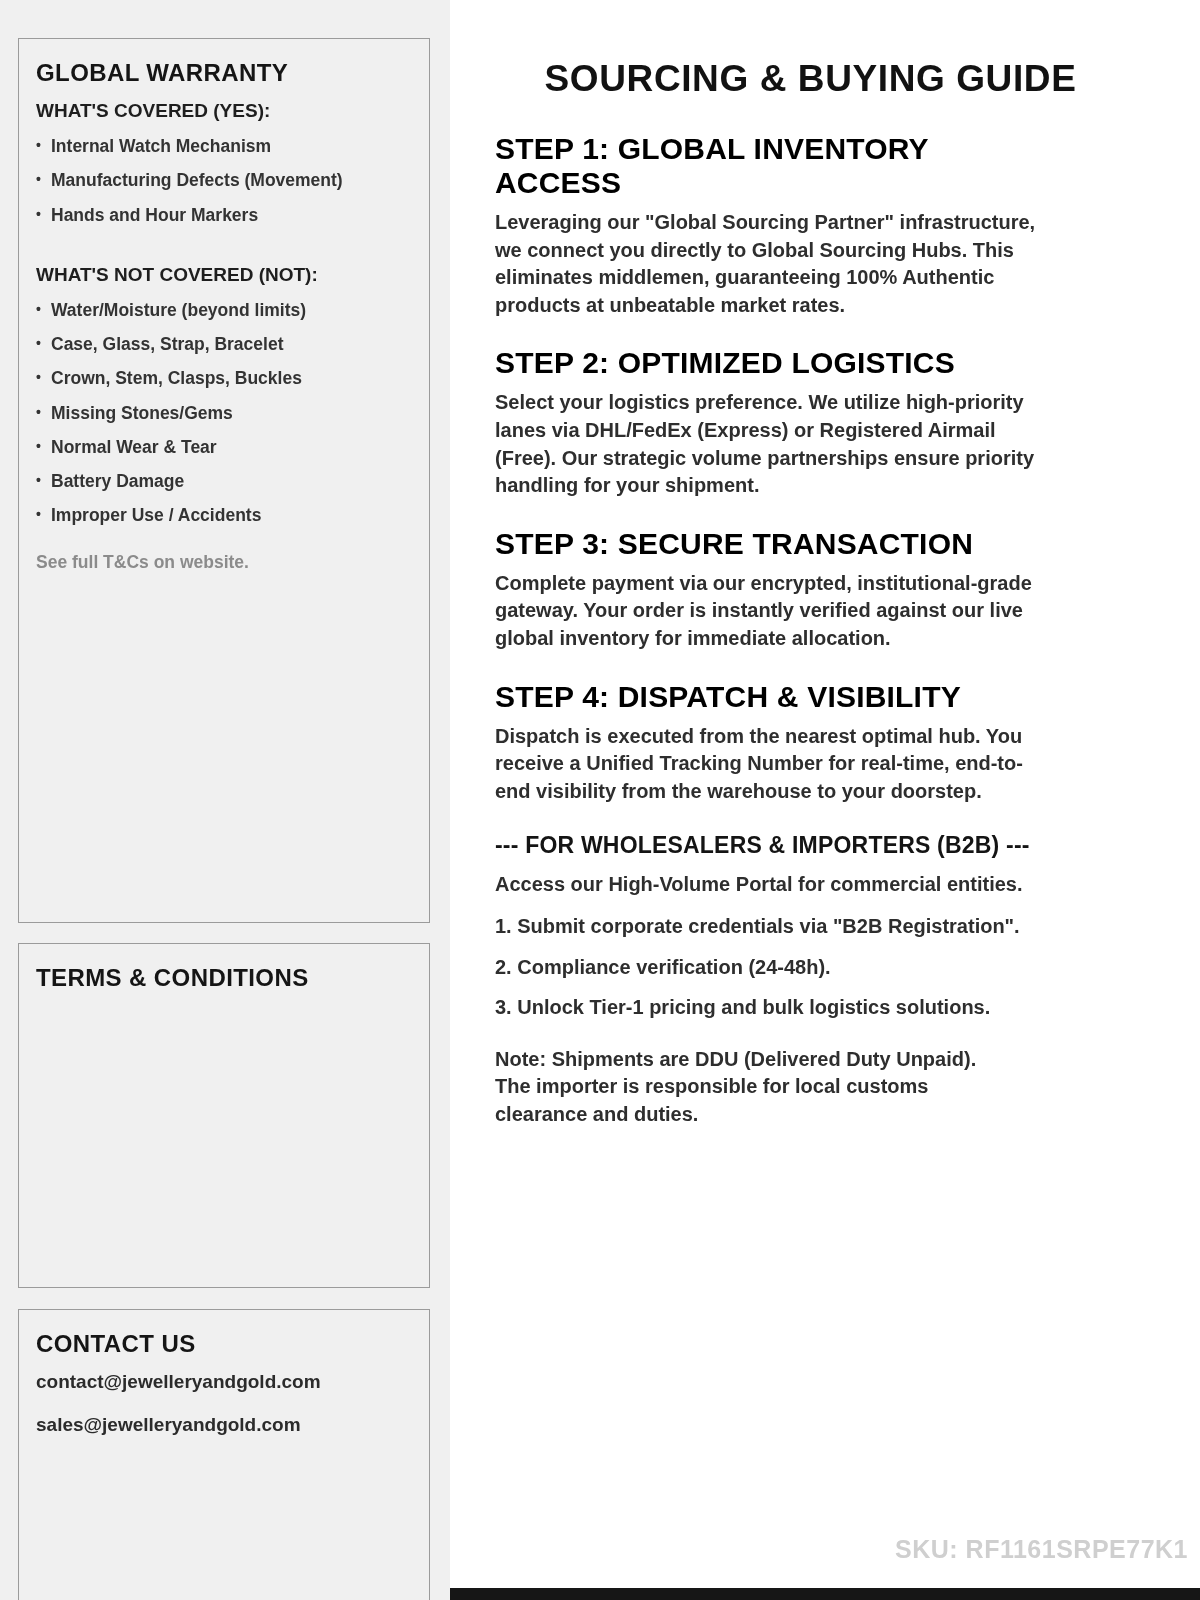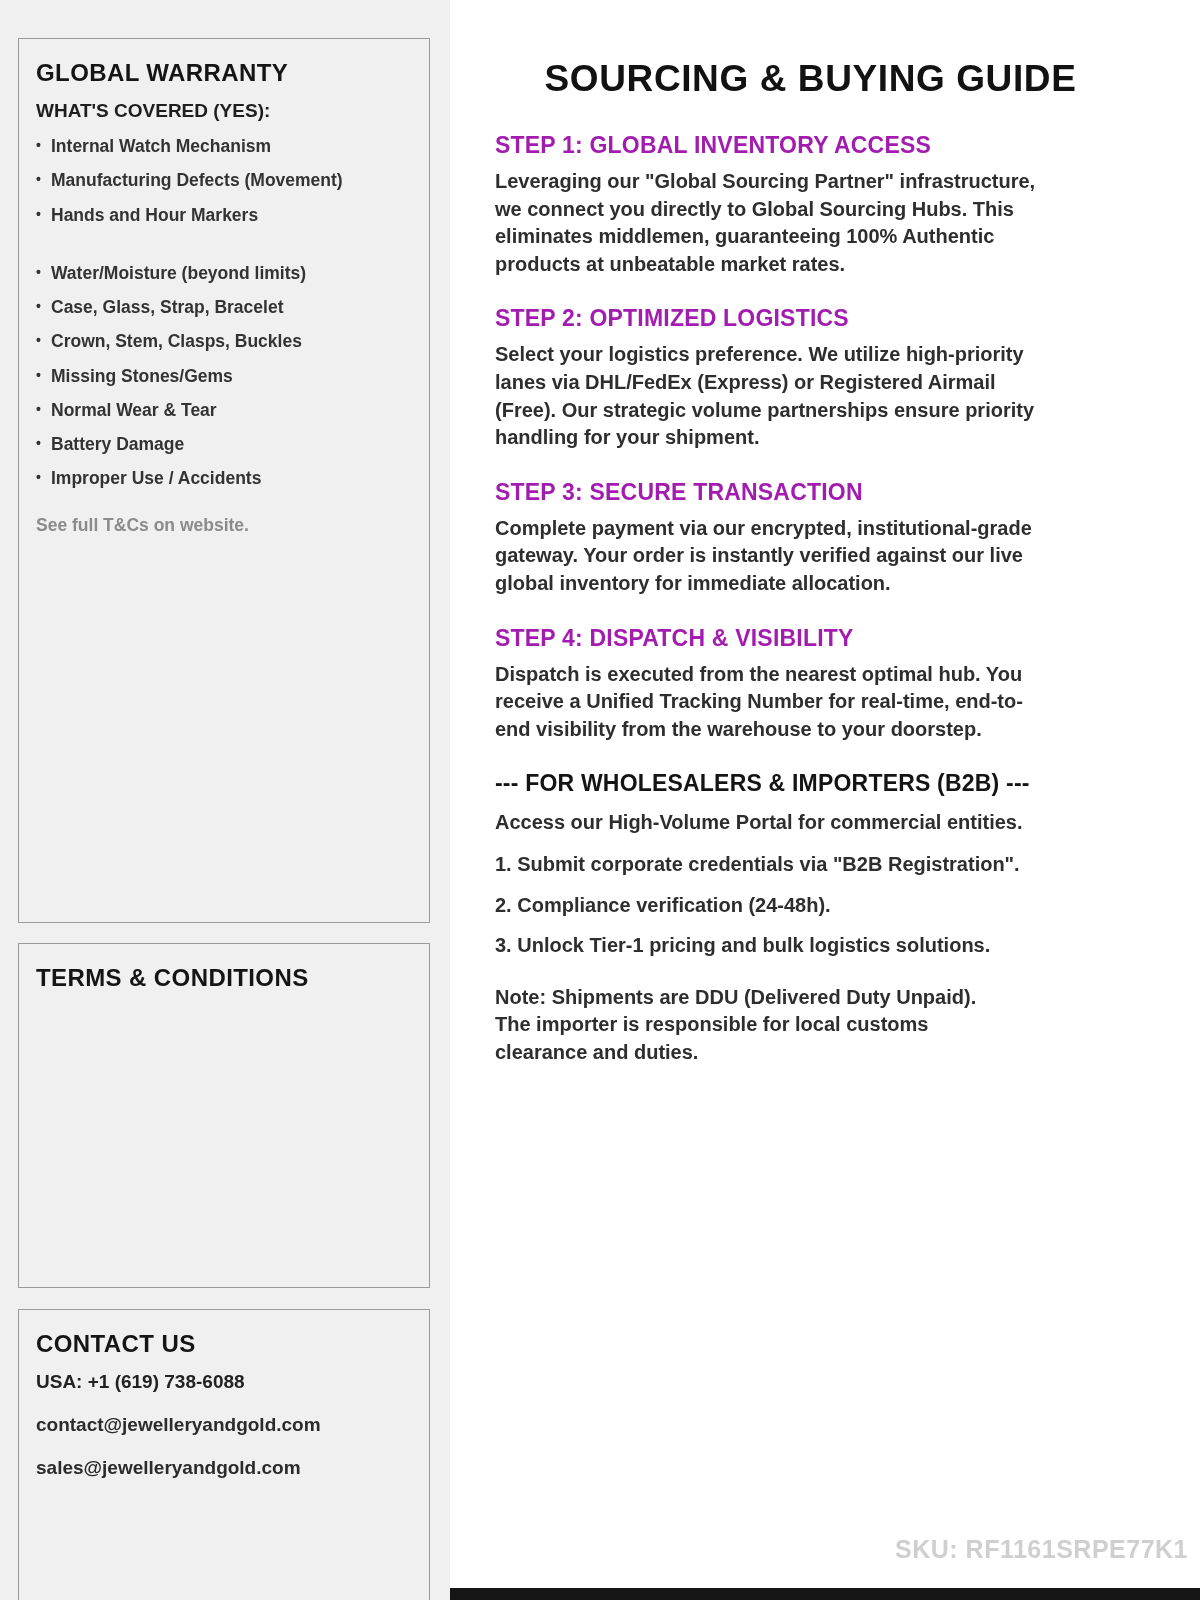--- a/index.html
+++ b/index.html
@@ -92,23 +92,23 @@
   .main-title {
     font-size: 37px;
     font-weight: bold;
     color: #121212;
     letter-spacing: 0.6px;
     text-align: center;
     margin-bottom: 32px;
   }
   .step { margin-bottom: 27px; width: 548px; }
   .step h3 {
-    font-size: 23px;
-    font-weight: bold;
-    color: #a21caf;
+    font-size: 30px;
+    font-weight: bold;
+    color: #000000;
     margin-bottom: 9px;
     letter-spacing: 0.2px;
   }
   .body-text {
     font-size: 20px;
     font-weight: 600;
     color: #2e2e2e;
     line-height: 1.38;
   }
   .b2b { width: 572px; }
@@ -152,40 +152,40 @@
 
     <div class="sub-heading">WHAT'S COVERED (YES):</div>
     <ul class="plain">
       <li>Internal Watch Mechanism</li>
       <li>Manufacturing Defects (Movement)</li>
       <li>Hands and Hour Markers</li>
     </ul>
 
     <div class="gap-block"></div>
 
+    <div class="sub-heading">WHAT'S NOT COVERED (NOT):</div>
     <ul class="plain">
       <li>Water/Moisture (beyond limits)</li>
       <li>Case, Glass, Strap, Bracelet</li>
       <li>Crown, Stem, Clasps, Buckles</li>
       <li>Missing Stones/Gems</li>
       <li>Normal Wear &amp; Tear</li>
       <li>Battery Damage</li>
       <li>Improper Use / Accidents</li>
     </ul>
 
     <div class="footnote">See full T&amp;Cs on website.</div>
   </section>
 
   <section class="box box-terms">
     <h2>TERMS &amp; CONDITIONS</h2>
   </section>
 
   <section class="box box-contact">
     <h2>CONTACT US</h2>
-    <div class="contact-line">USA: +1 (619) 738-6088</div>
     <div class="contact-line email">contact@jewelleryandgold.com</div>
     <div class="contact-line email">sales@jewelleryandgold.com</div>
   </section>
 
 </aside>
 
 <main class="main">
 
   <h1 class="main-title">SOURCING &amp; BUYING GUIDE</h1>
 

